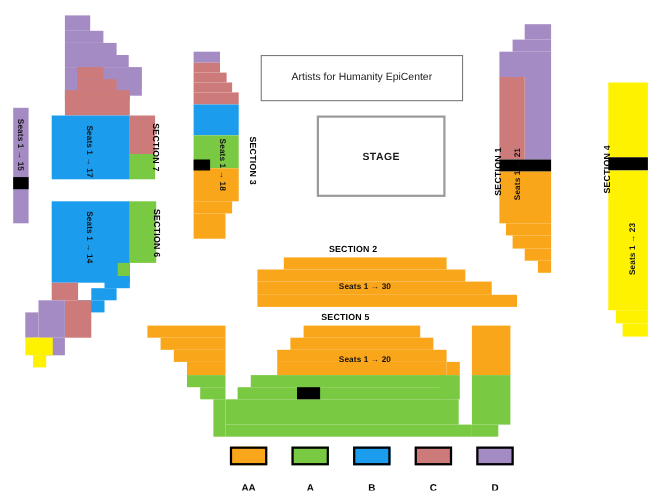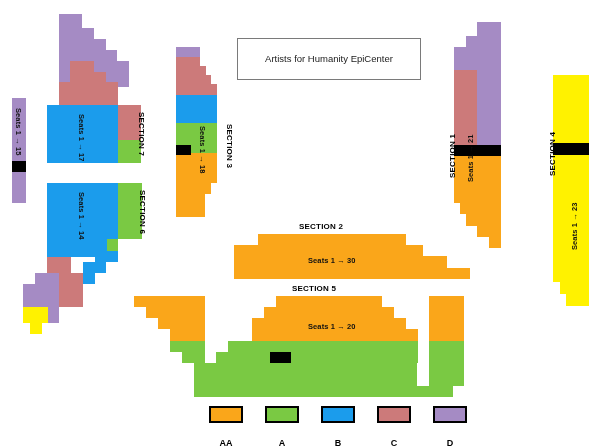--- a/index.html
+++ b/index.html
@@ -15,20 +15,21 @@
 
   
   .titlebox{
     position:absolute;
     border:1px solid #7a7a7a;
     background:#ffffff;
     display:flex;flex-direction:column;
     align-items:center;justify-content:center;
     text-align:center;
     line-height:1.35;
+    margin-top:12px;
   }
   .titlebox .t1{font-size:9.5px;color:#1a1a1a;font-weight:400;}
   .titlebox .t2{font-size:9.5px;color:#1a1a1a;font-style:italic;font-weight:600;}
 
   
   .stage{
     position:absolute;
     border:2px solid #9a9a9a;
     background:#ffffff;
     display:flex;align-items:center;justify-content:center;
@@ -75,20 +76,21 @@
 </style>
 </head>
 <body>
 
 <div id="map">
 
   <div class="titlebox" style="left:237px;top:38px;width:182px;height:40px;">
     <div class="t1">Artists for Humanity EpiCenter</div>
   </div>
 
+  <div class="stage" style="left:288px;top:105px;width:113px;height:70px;">STAGE</div>
 
   <div class="blk" style="left:12px;top:98px;width:14px;height:105px;background:#A58BC4;"></div>
   <div class="acc" style="left:12px;top:161px;width:14px;height:11px;"></div>
   <div class="seatlabel rot-cw" style="left:23px;top:108px;">Seats 1 → 15</div>
 
   <div class="blk" style="left:59px;top:14px;width:23px;height:14px;background:#A58BC4;"></div>
   <div class="blk" style="left:59px;top:28px;width:35px;height:11px;background:#A58BC4;"></div>
   <div class="blk" style="left:59px;top:39px;width:47px;height:11px;background:#A58BC4;"></div>
   <div class="blk" style="left:59px;top:50px;width:58px;height:11px;background:#A58BC4;"></div>
   <div class="blk" style="left:59px;top:61px;width:70px;height:26px;background:#A58BC4;"></div>

